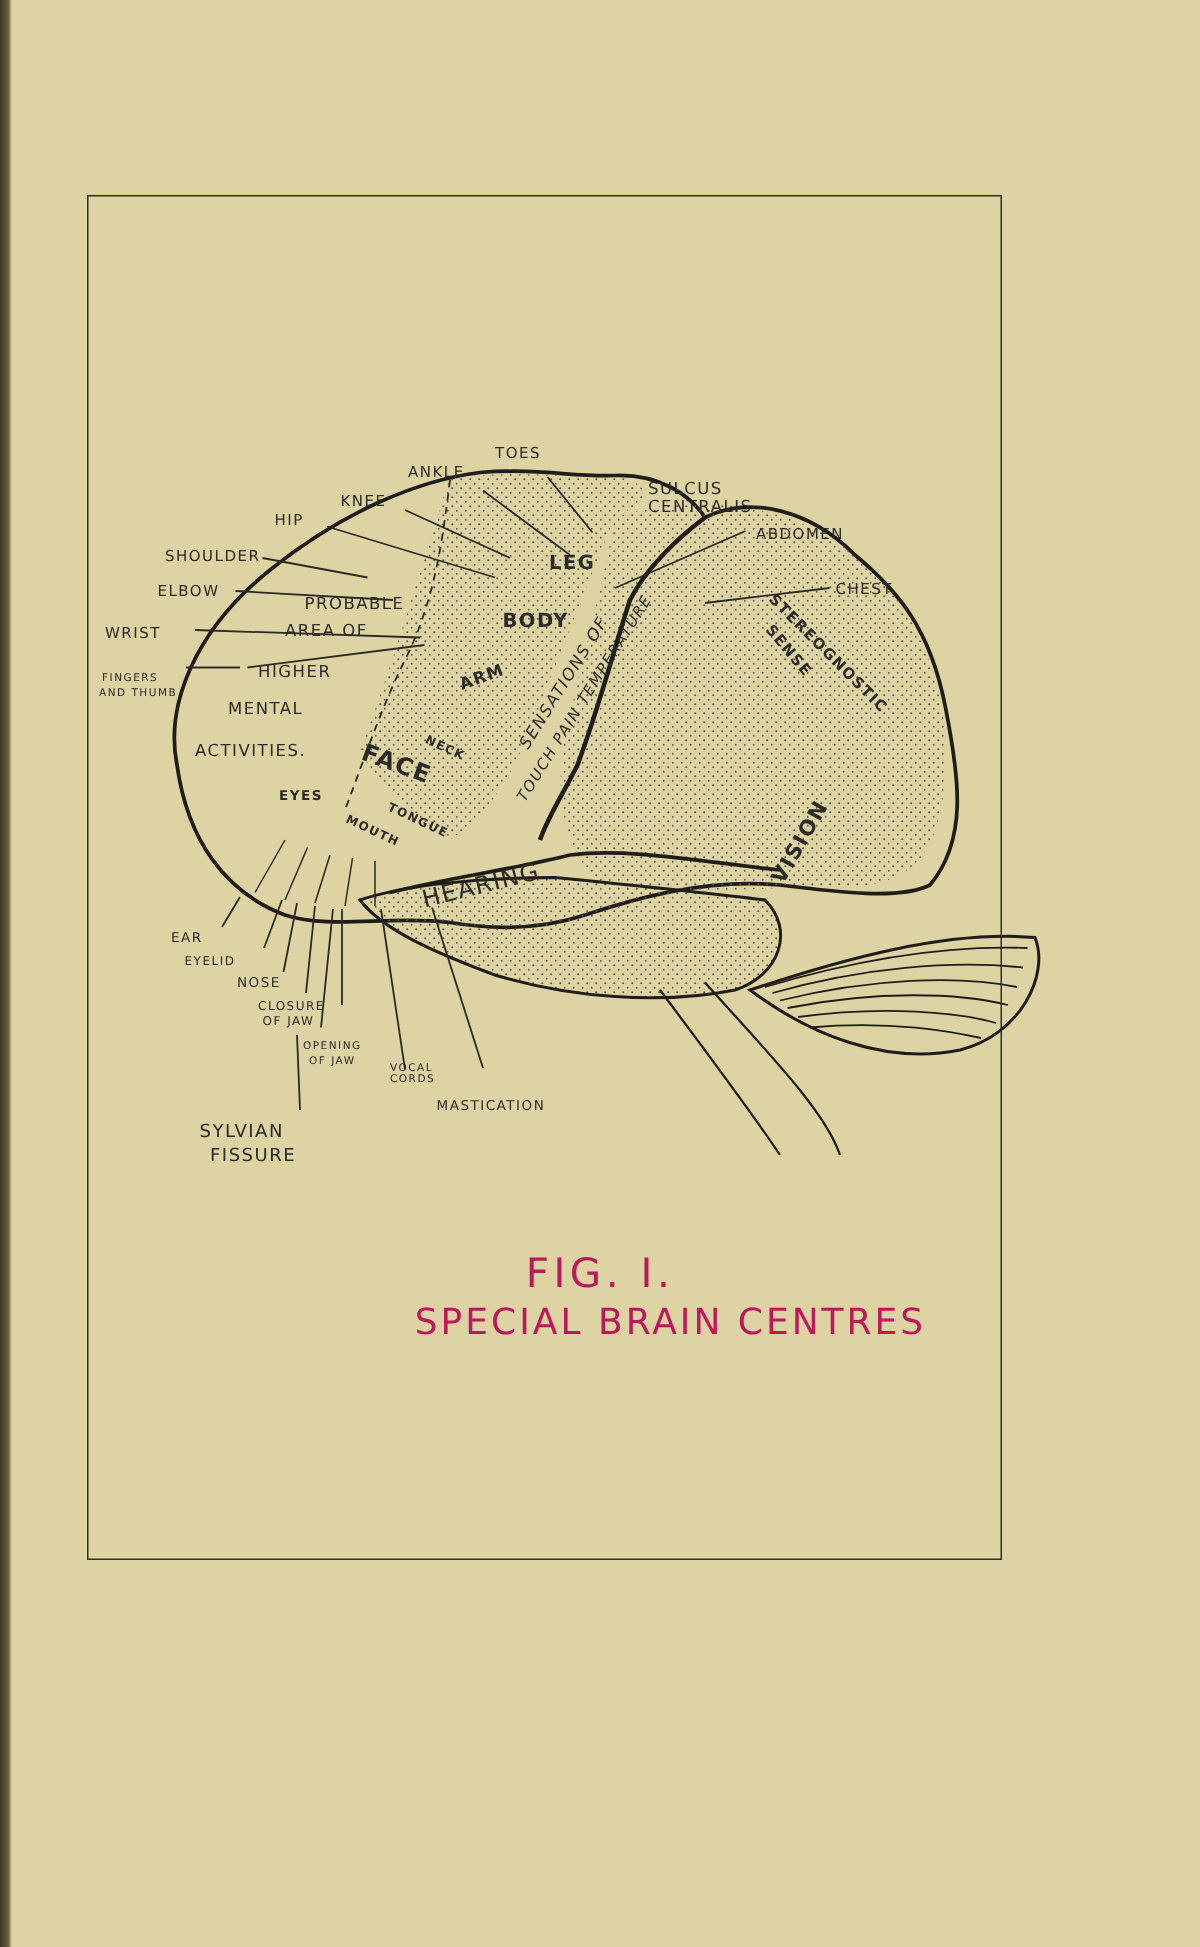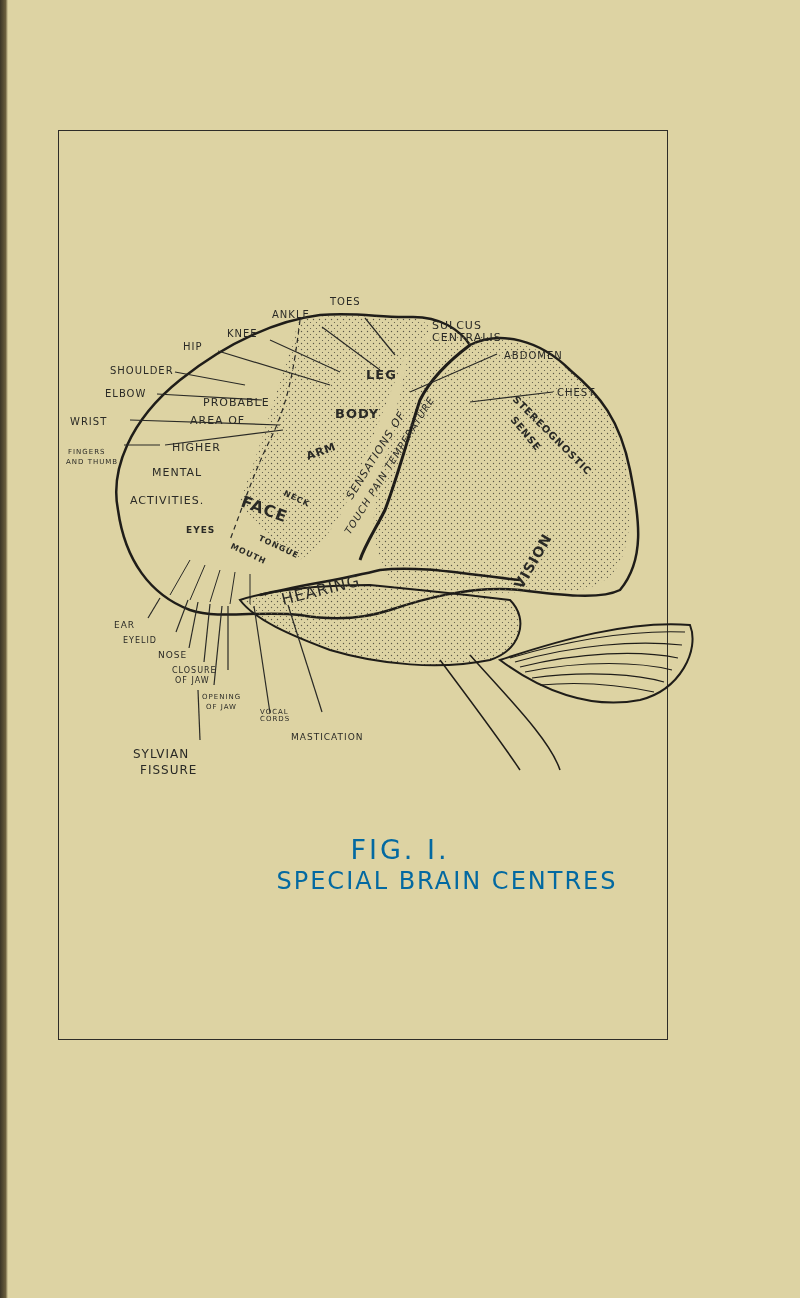--- a/index.html
+++ b/index.html
@@ -14,21 +14,21 @@
     background:linear-gradient(to right,#3b3526,#6b5f3e 70%,#ddd3a3);
   }
   .frame {
     position:absolute; left:58px; top:130px; width:608px; height:908px;
     border:1.5px solid #2e2c28;
   }
   svg.diagram { position:absolute; left:0; top:0; }
   .lbl { font-family:"DejaVu Sans", sans-serif; fill:#2a2a26; letter-spacing:1px; }
   .caption {
     position:absolute; left:0; width:800px; text-align:center;
-    font-family:"DejaVu Sans", sans-serif; color:#0369a1; letter-spacing:3px;
+    font-family:"DejaVu Sans", sans-serif; color:#be185d; letter-spacing:3px;
   }
   .fig-title { top:834px; font-size:27px; }
   .fig-sub { top:867px; font-size:24px; letter-spacing:2px;margin-left:47px; }
 </style>
 </head>
 <body>
 
 <div class="spine"></div>
 <div class="frame"></div>
 

